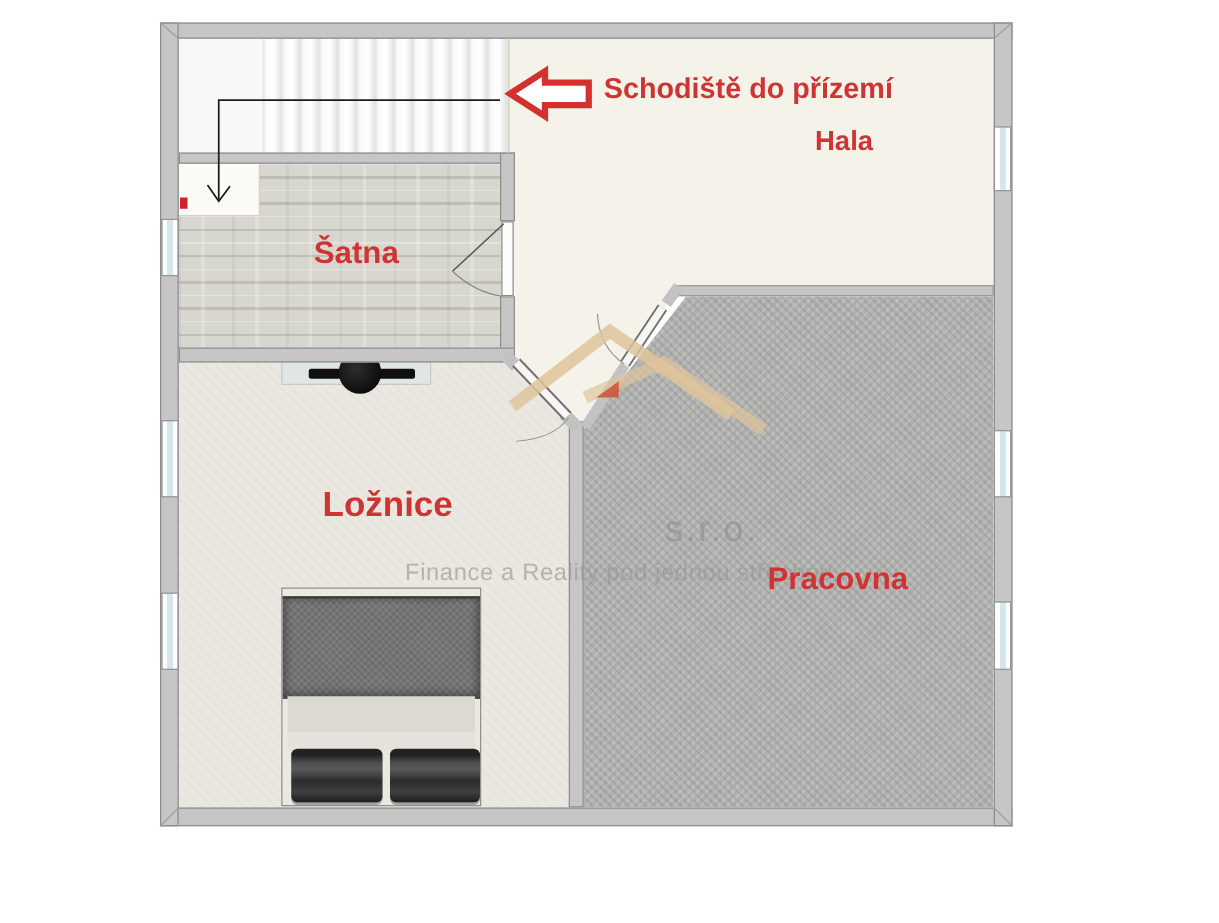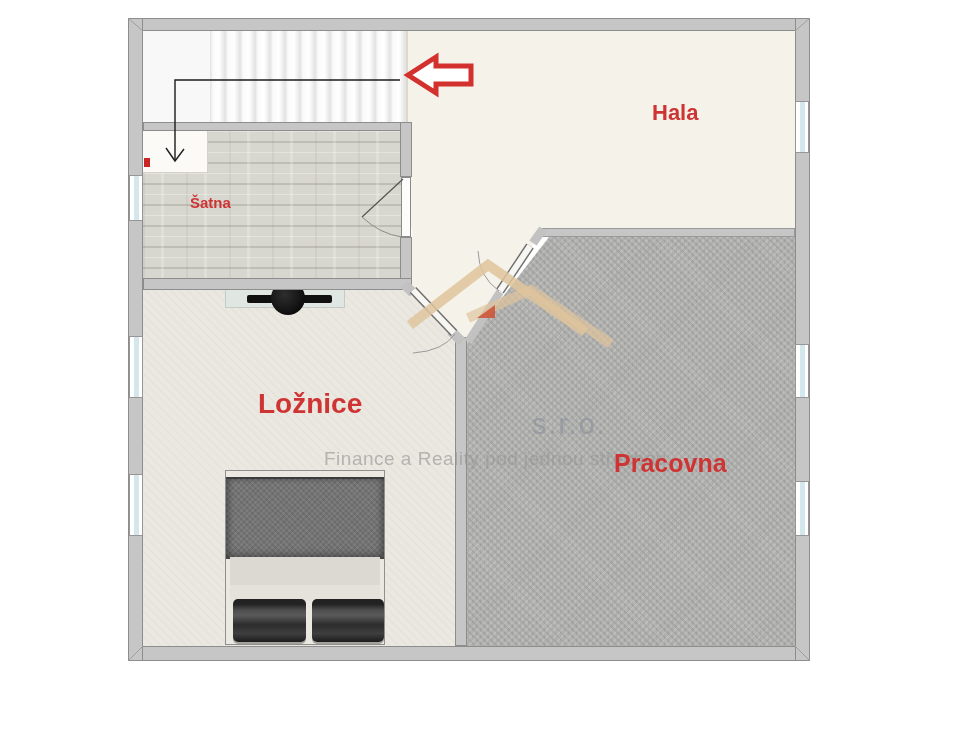--- a/index.html
+++ b/index.html
@@ -51,21 +51,21 @@
   
   .wm{position:absolute;z-index:6;pointer-events:none;white-space:nowrap;}
   .wm-brand{font-size:82px;font-weight:bold;letter-spacing:0px;line-height:82px;color:rgba(116,135,157,.80);}
   .wm-home{font-family:"DejaVu Serif","Liberation Serif",serif;font-style:italic;font-size:50px;line-height:50px;color:rgba(216,185,142,.92);}
   .wm-sro{font-size:29px;letter-spacing:2px;line-height:29px;color:rgba(148,153,160,.9);}
   .wm-tag{font-size:19px;letter-spacing:.5px;line-height:20px;color:rgba(150,150,150,.65);}
   
   .rlabel{position:absolute;z-index:7;color:#cf3434;font-weight:bold;white-space:nowrap;}
   .l-schodiste{font-size:23px;}
   .l-hala{font-size:22px;margin-left:44px;}
-  .l-satna{font-size:15px;line-height:23px;text-align:left;}
+  .l-satna{font-size:25px;line-height:23px;text-align:center;}
   .l-loznice{font-size:28px;}
   .l-pracovna{font-size:25px;}
 </style>
 </head>
 <body>
 
 <div id="stage">
 
   <div class="floor f-stairs" style="left:143px;top:31px;width:265px;height:91px;"></div>
   <div class="floor f-treads" style="left:210px;top:31px;width:196px;height:91px;"></div>
@@ -143,20 +143,21 @@
     <g>
       <polyline points="410,325 488,265 585,332" fill="none" stroke="rgba(223,196,156,.85)" stroke-width="10" stroke-linejoin="miter"></polyline>
       <polyline points="468,318 531,290 611,344" fill="none" stroke="rgba(223,196,156,.70)" stroke-width="10" stroke-linejoin="miter"></polyline>
       <polygon points="477,318 495,305 495,318" fill="rgba(205,80,50,.85)"></polygon>
     </g>
   </svg>
 
   <div class="wm wm-sro" style="left:532px;top:410px;">s.r.o.</div>
   <div class="wm wm-tag" style="left:324px;top:449px;">Finance a Reality pod jednou střechou</div>
 
+  <div class="rlabel l-schodiste" style="left:483px;top:57px;">Schodiště do přízemí</div>
   <div class="rlabel l-hala" style="left:608px;top:100px;">Hala</div>
   <div class="rlabel l-satna" style="left:190px;top:191px;width:190px;">
     <div>Šatna</div>
   </div>
   <div class="rlabel l-loznice" style="left:258px;top:388px;">Ložnice</div>
   <div class="rlabel l-pracovna" style="left:614px;top:449px;">Pracovna</div>
 
 </div>
 
 </body></html>

